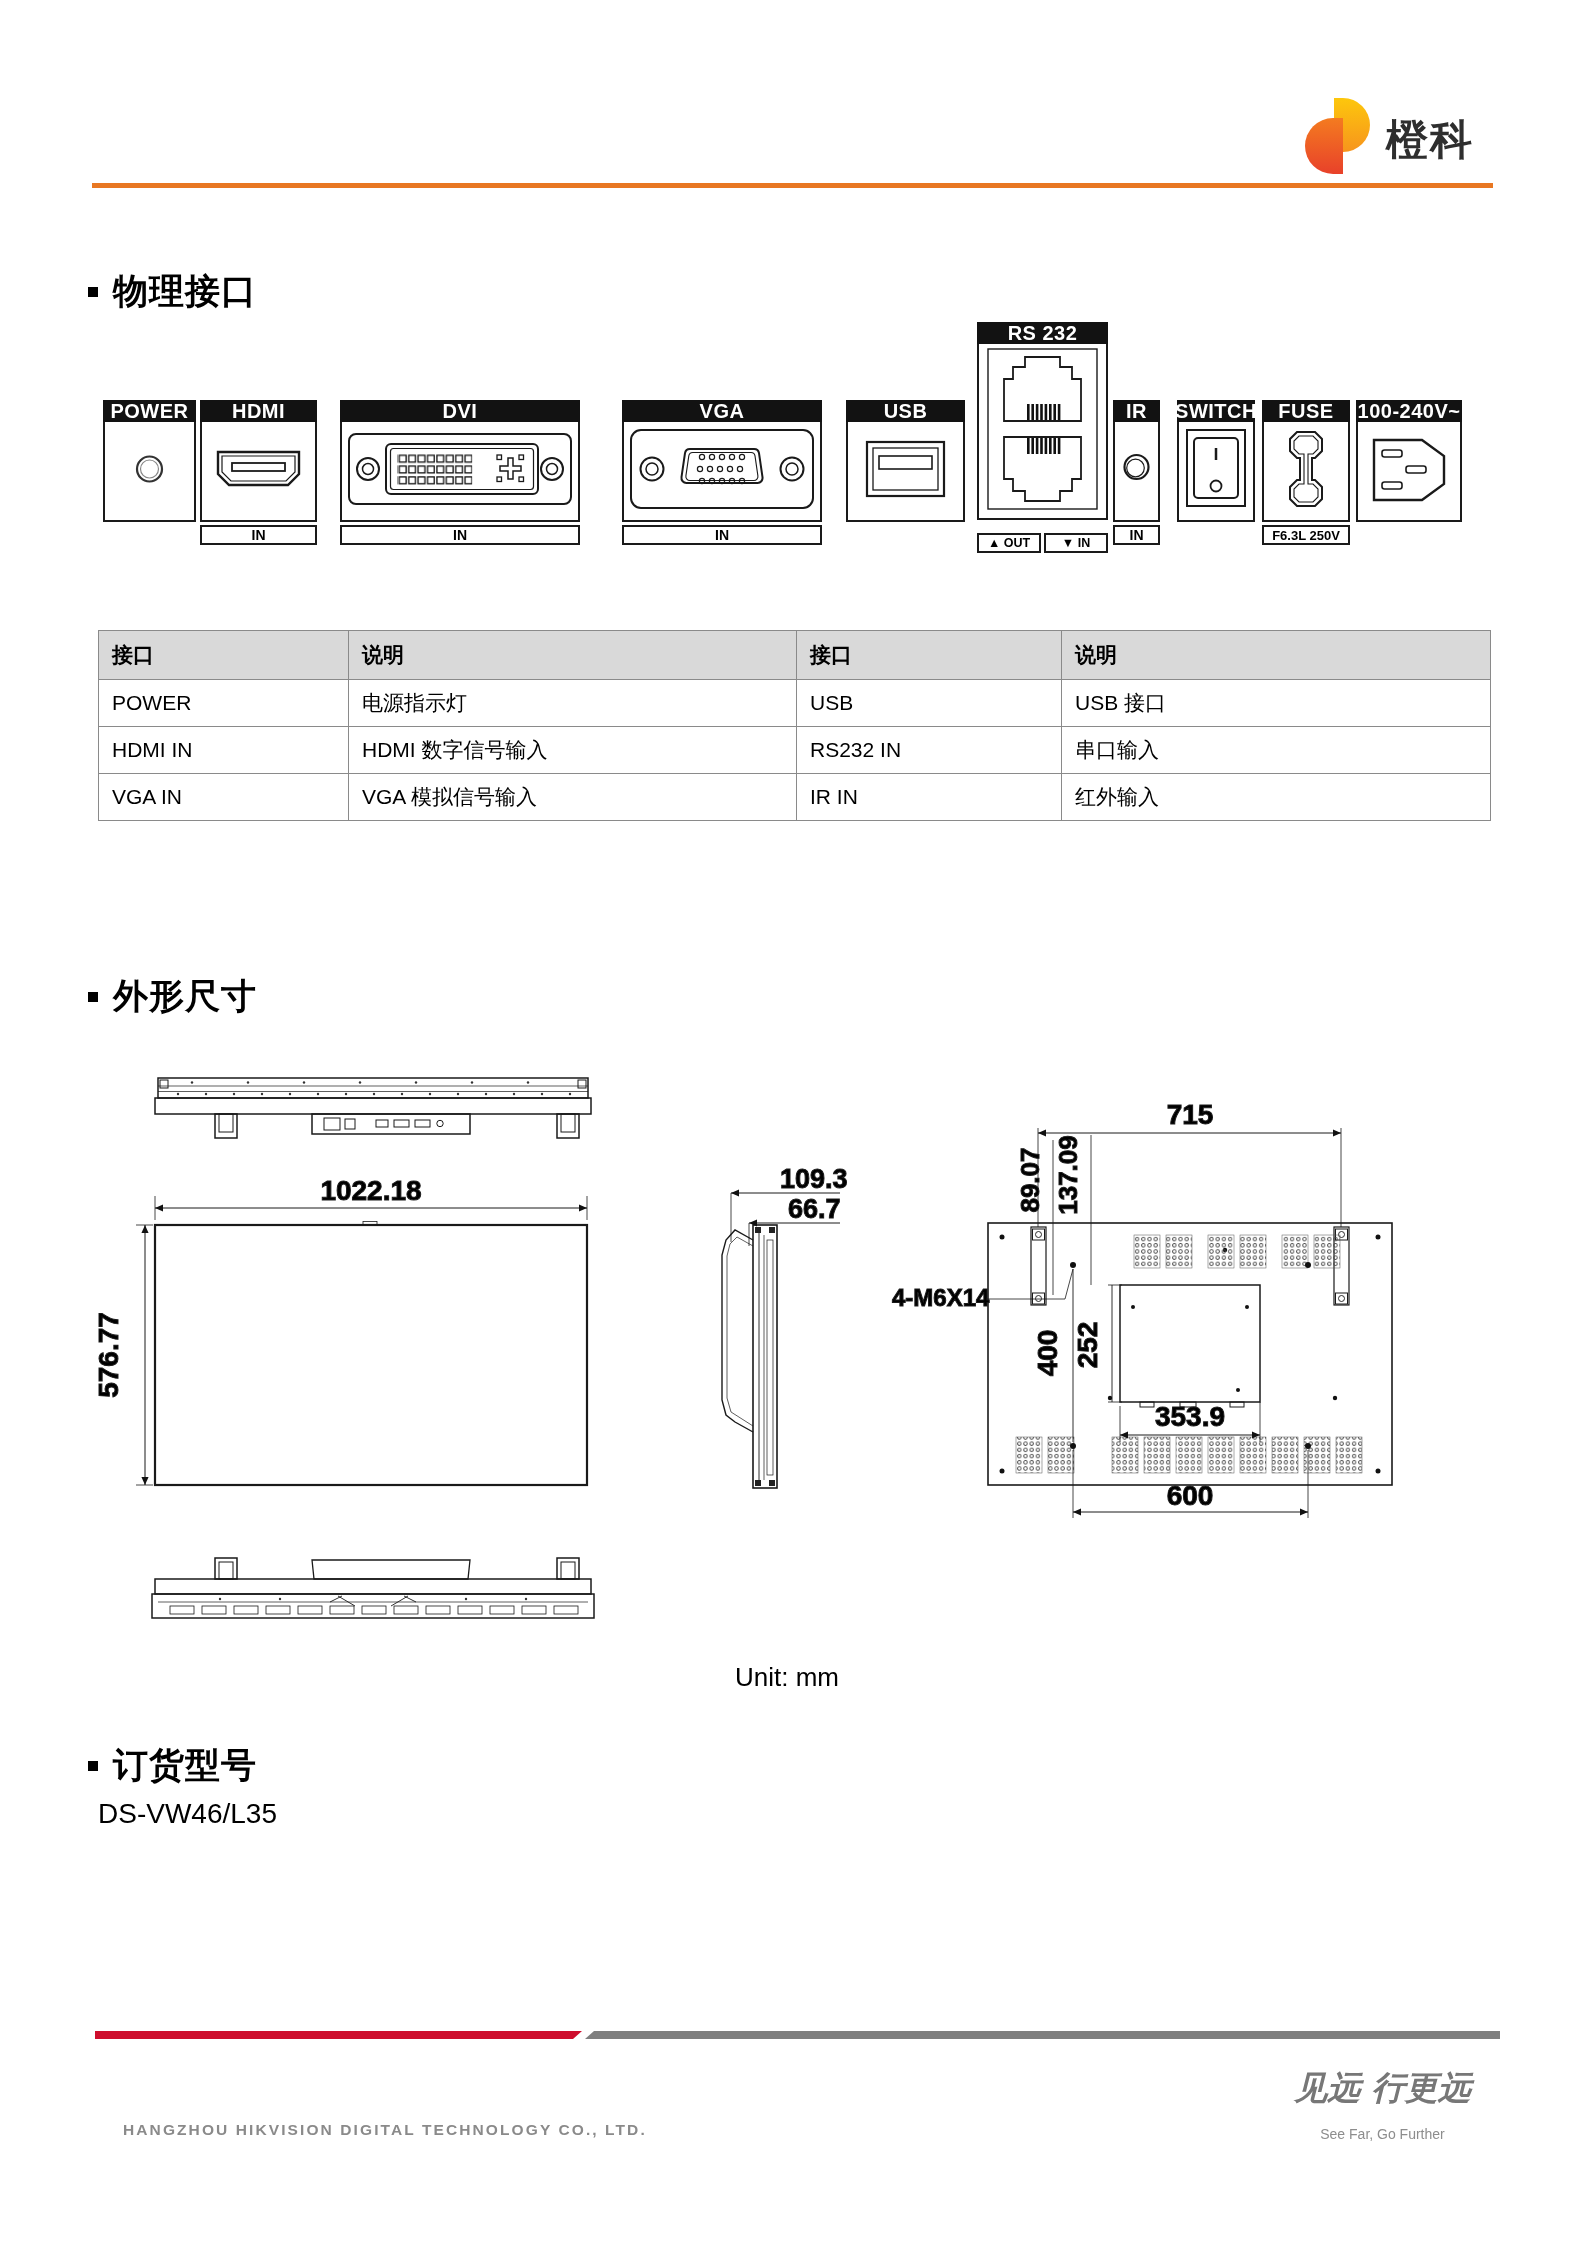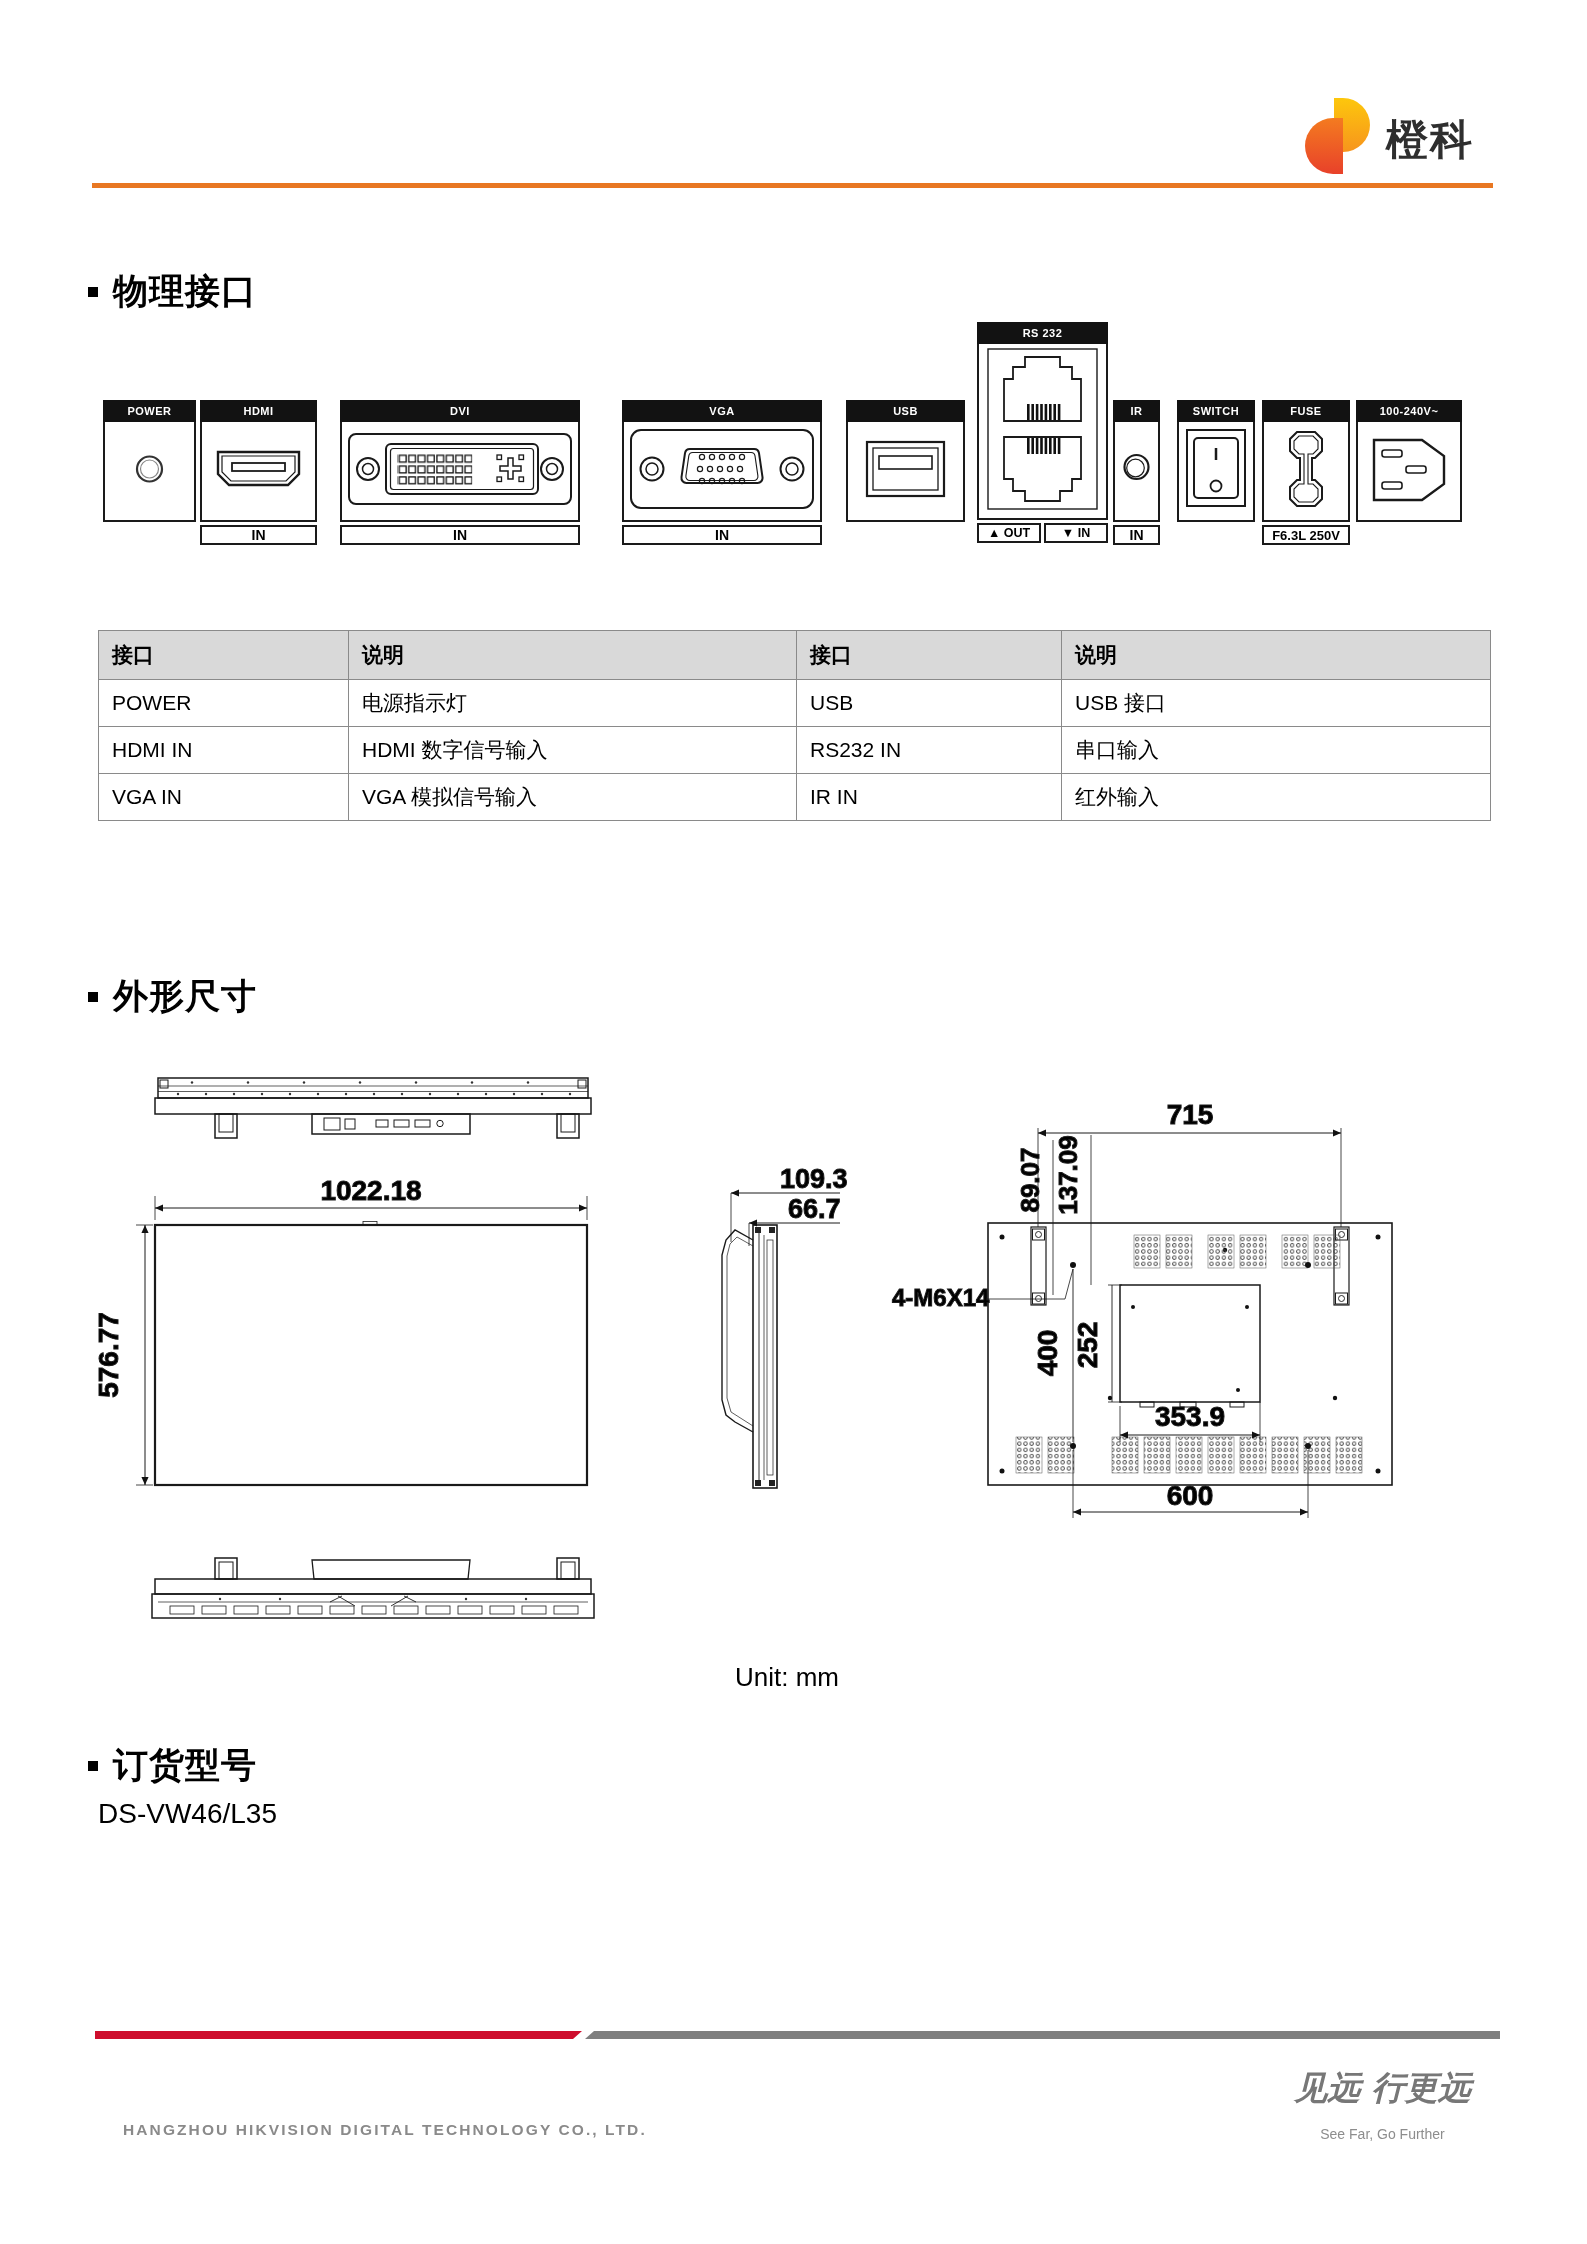--- a/index.html
+++ b/index.html
@@ -12,27 +12,27 @@
   #logo-text{left:1386px;top:112px;font-size:42px;font-weight:600;color:#2e2e2e;letter-spacing:2px;}
 
   
   .sec{display:flex;align-items:center;}
   .sec .bullet{width:10px;height:10px;background:#000;margin-right:15px;flex:0 0 auto;}
   .sec .htxt{font-size:35px;font-weight:700;letter-spacing:1px;}
 
   
   .port{position:absolute;}
   .port .bar{height:22px;background:#121212;color:#fff;display:flex;align-items:center;
-             justify-content:center;font-weight:700;font-size:11px;letter-spacing:.5px;white-space:nowrap;}
+             justify-content:center;font-weight:700;font-size:20px;letter-spacing:.5px;white-space:nowrap;}
   .port .pbody{background:#fff;border:2px solid #1a1a1a;border-top:none;}
   .port .pbody svg{display:block;}
   .port .sub{margin-top:3px;height:16px;border:2px solid #1a1a1a;display:flex;align-items:center;
              justify-content:center;font-weight:700;font-size:14px;background:#fff;}
   .port .subrow{display:flex;gap:3px;margin-top:3px;}
-  .port .subrow .sub{margin-top:0;flex:1;font-size:12.5px;}
+  .port .subrow .sub{margin-top:10px;flex:1;font-size:12.5px;}
 
   
   #port-table{border-collapse:collapse;table-layout:fixed;width:1392px;}
   #port-table th,#port-table td{border:1px solid #8a8a8a;padding:0 0 0 13px;text-align:left;
       font-size:21px;height:46px;overflow:hidden;white-space:nowrap;}
   #port-table th{background:#D9D9D9;font-weight:700;height:48px;}
 
   
   #drawings text{font-family:"Liberation Sans",sans-serif;font-weight:700;fill:#000;}
   #drawings{shape-rendering:geometricPrecision;}

